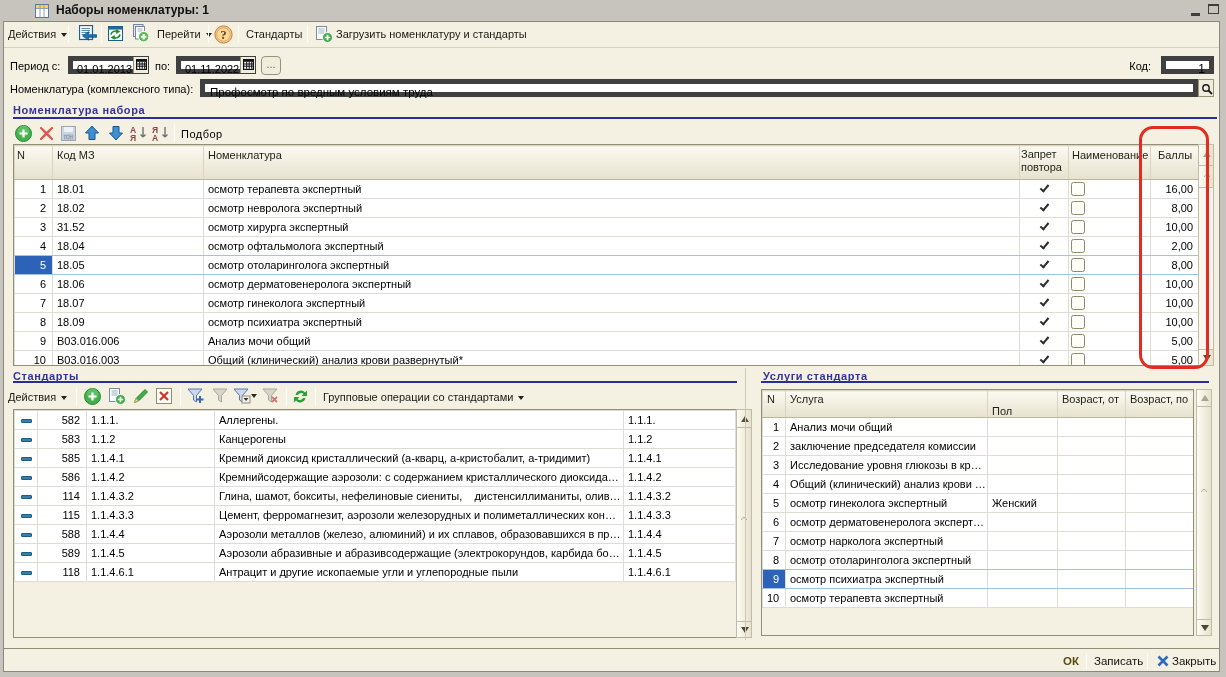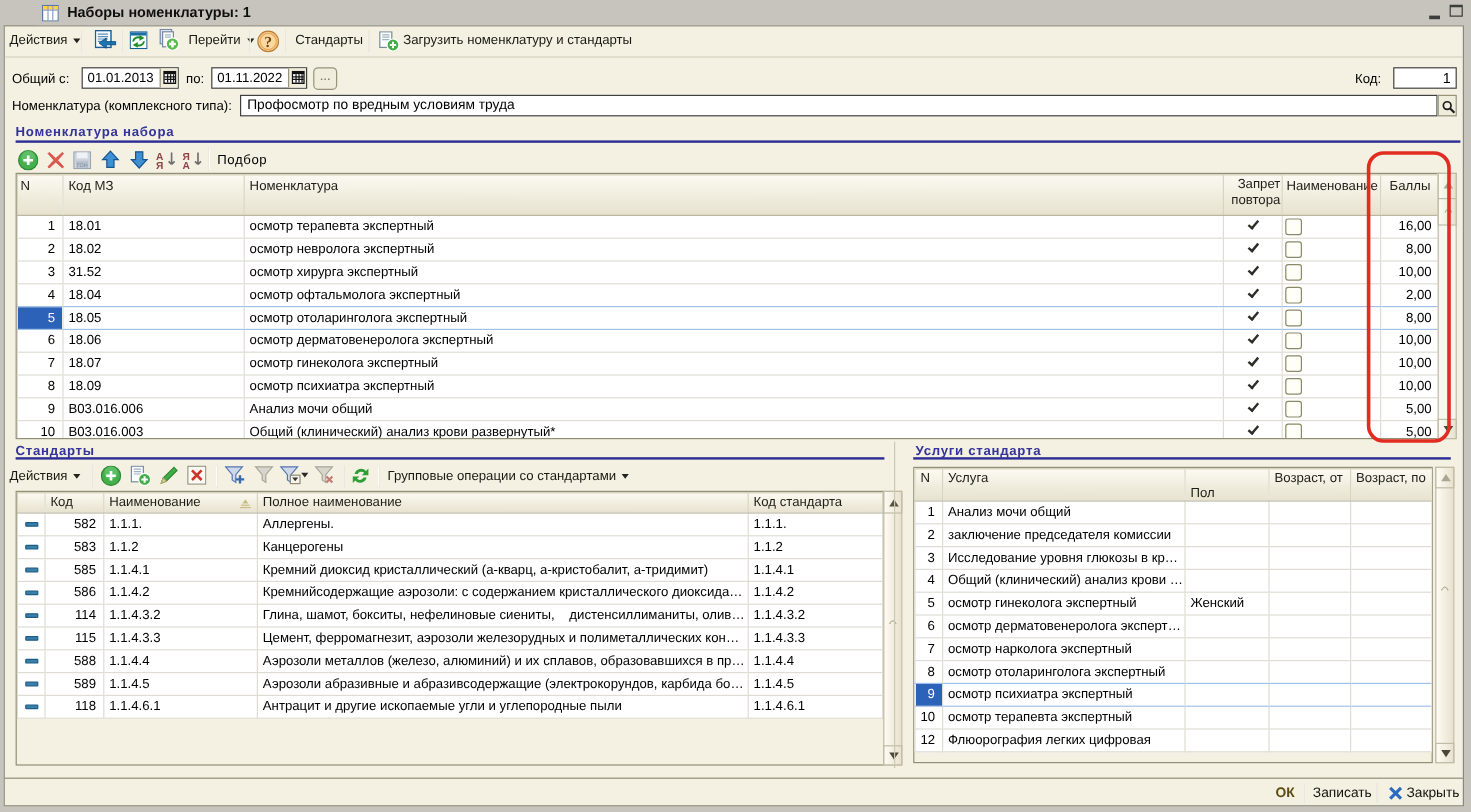--- a/index.html
+++ b/index.html
@@ -7,21 +7,21 @@
 .abs{position:absolute;}
 #content{position:absolute;left:3px;top:21px;width:1217px;height:651px;background:#f4f1e2;border:1px solid #8a887c;}
 
 #title{position:absolute;left:0;top:0;width:1226px;height:21px;background:#c7c4bd;margin-left:29px;}
 #title .txt{position:absolute;left:27px;top:3px;font-size:12px;font-weight:bold;color:#0f0f0f;}
 
 .tbtxt{position:absolute;top:28px;color:#1a1a14;}
 .sep{position:absolute;width:1px;background:#b9b6a2;border-right:1px solid #fdfcf5;}
 .tri{display:inline-block;width:0;height:0;border-left:3.5px solid transparent;border-right:3.5px solid transparent;border-top:4.5px solid #23231c;vertical-align:1px;margin-left:5px;}
 
-.inp{position:absolute;background:#fff;border:1px solid #404040;}
+.inp{position:absolute;background:#fff;border:5px solid #404040;}
 .btnb{position:absolute;background:#f0eddc;border:1px solid #97937c;}
 
 .slbl{position:absolute;font-weight:bold;color:#34339c;letter-spacing:0.6px;}
 .sline{position:absolute;height:2px;background:#2d2c94;}
 
 table.grid{border-collapse:collapse;table-layout:fixed;background:#fff;}
 table.grid td{border:1px solid #dfddd3;height:19px;padding:0 4px;overflow:hidden;white-space:nowrap;font-size:11px;}
 table.grid tr.hdr td{height:auto;background:linear-gradient(#fbf9f1,#efebdb 60%,#e7e2cf);border:1px solid #d8d4bf;border-bottom:1px solid #bab7a1;color:#1f1e18;vertical-align:top;padding-top:3px;}
 .tblwrap{position:absolute;overflow:hidden;border:1px solid #918f77;}
 .num{text-align:right;padding-right:6px!important;}
@@ -110,21 +110,21 @@
         <rect x="1.5" y="0.5" width="10" height="13" fill="#fcfdfe" stroke="#7b8d9d"></rect>
         <line x1="3.5" y1="3" x2="9.5" y2="3" stroke="#9db2c2"></line>
         <line x1="3.5" y1="5" x2="9.5" y2="5" stroke="#9db2c2"></line>
         <line x1="3.5" y1="7" x2="9.5" y2="7" stroke="#9db2c2"></line>
         <circle cx="12.5" cy="11.5" r="5" fill="#3fae47" stroke="#fff"></circle>
         <path d="M12.5 8.8 L12.5 14.2 M9.8 11.5 L15.2 11.5" stroke="#fff" stroke-width="1.7"></path>
       </svg>
     <div class="tbtxt" style="left:336px">Загрузить номенклатуру и стандарты</div>
   </div>
   <div id="periodrow">
-    <div class="abs" style="left:10px;top:60px">Общий с:</div>
+    <div class="abs" style="left:10px;top:60px">Период с:</div>
     <div class="inp" style="left:68px;top:56px;width:81px;height:18px;font-size:11px;padding:2px 0 0 4px">01.01.2013</div>
     <div class="abs" style="left:133px;top:57px;width:15px;height:16px;background:#f0eddc;border-left:1px solid #97937c">
       <svg style="position:absolute;left:2px;top:2px" width="11" height="11" viewBox="0 0 11 11">
           <rect x="0" y="0" width="11" height="11" fill="#111"></rect>
           <rect x="1.2" y="2.8" width="8.6" height="7" fill="#fff"></rect>
           <g stroke="#111" stroke-width="1">
             <line x1="1" y1="5" x2="10" y2="5"></line>
             <line x1="1" y1="7.2" x2="10" y2="7.2"></line>
             <line x1="3.7" y1="2.8" x2="3.7" y2="9.8"></line>
             <line x1="6.2" y1="2.8" x2="6.2" y2="9.8"></line>
@@ -207,21 +207,21 @@
             <col style="width:816px">
             <col style="width:49px">
             <col style="width:82px">
             <col style="width:49px">
           </colgroup>
         <tbody>
             <tr class="hdr" style="height:34px">
               <td style="padding-left:2px">N</td>
               <td>Код МЗ</td>
               <td>Номенклатура</td>
-              <td style="text-align:right;padding:2px 1px 0 1px;white-space:normal;line-height:13px">Запрет повтора</td>
+              <td style="text-align:left;padding:2px 1px 0 1px;white-space:normal;line-height:13px">Запрет повтора</td>
               <td style="padding-left:3px">Наименование</td>
               <td style="text-align:center">Баллы</td>
             </tr>
         <tr>
               <td class="num">1</td>
               <td>18.01</td>
               <td>осмотр терапевта экспертный</td>
               <td class="ck"><span class="ckm"></span></td>
               <td class="cbx"><span class="cb2"></span></td>
               <td class="num">16,00</td>
@@ -367,31 +367,20 @@
     <div class="tblwrap" style="left:13px;top:409px;width:724px;height:229px">
       <table class="grid" style="width:722px">
         <colgroup>
             <col style="width:23px">
             <col style="width:49px">
             <col style="width:128px">
             <col style="width:409px">
             <col style="width:112px">
           </colgroup>
         <tbody>
-            <tr class="hdr" style="height:17px">
-              <td style="padding-top:2px"></td>
-              <td style="padding-top:2px">Код</td>
-              <td style="padding-top:2px">Наименование <svg style="float:right;margin-top:3px" width="11" height="8" viewBox="0 0 11 8">
-                  <path d="M5.5 0 L8 3.5 L3 3.5 Z" fill="#c9bb84"></path>
-                  <rect x="2" y="4.5" width="7" height="1" fill="#c9bb84"></rect>
-                  <rect x="1" y="6.5" width="9" height="1" fill="#c9bb84"></rect>
-                </svg></td>
-              <td style="padding-top:2px">Полное наименование</td>
-              <td style="padding-top:2px">Код стандарта</td>
-            </tr>
         <tr>
               <td class="dsh"><span class="dash"></span></td>
               <td class="num">582</td>
               <td>1.1.1.</td>
               <td>Аллергены.</td>
               <td>1.1.1.</td>
             </tr>
         <tr>
               <td class="dsh"><span class="dash"></span></td>
               <td class="num">583</td>
@@ -546,27 +535,20 @@
               <td></td>
               <td></td>
             </tr>
         <tr>
               <td class="num">10</td>
               <td>осмотр терапевта экспертный</td>
               <td></td>
               <td></td>
               <td></td>
             </tr>
-        <tr>
-              <td class="num">12</td>
-              <td>Флюорография легких цифровая</td>
-              <td></td>
-              <td></td>
-              <td></td>
-            </tr>
       </tbody>
         </table>
     </div>
     <div class="sb" style="left:1196px;top:389px;height:247px">
       <div class="sbc" style="top:0px;height:247px"></div>
       <div class="sbc" style="top:0px;height:18px">
           <i class="tri-up" style="top:5px"></i>
         </div>
       <span class="grip" style="position:absolute;left:5px;top:100px"></span>
       <div class="sbc" style="top:230px;height:17px">

